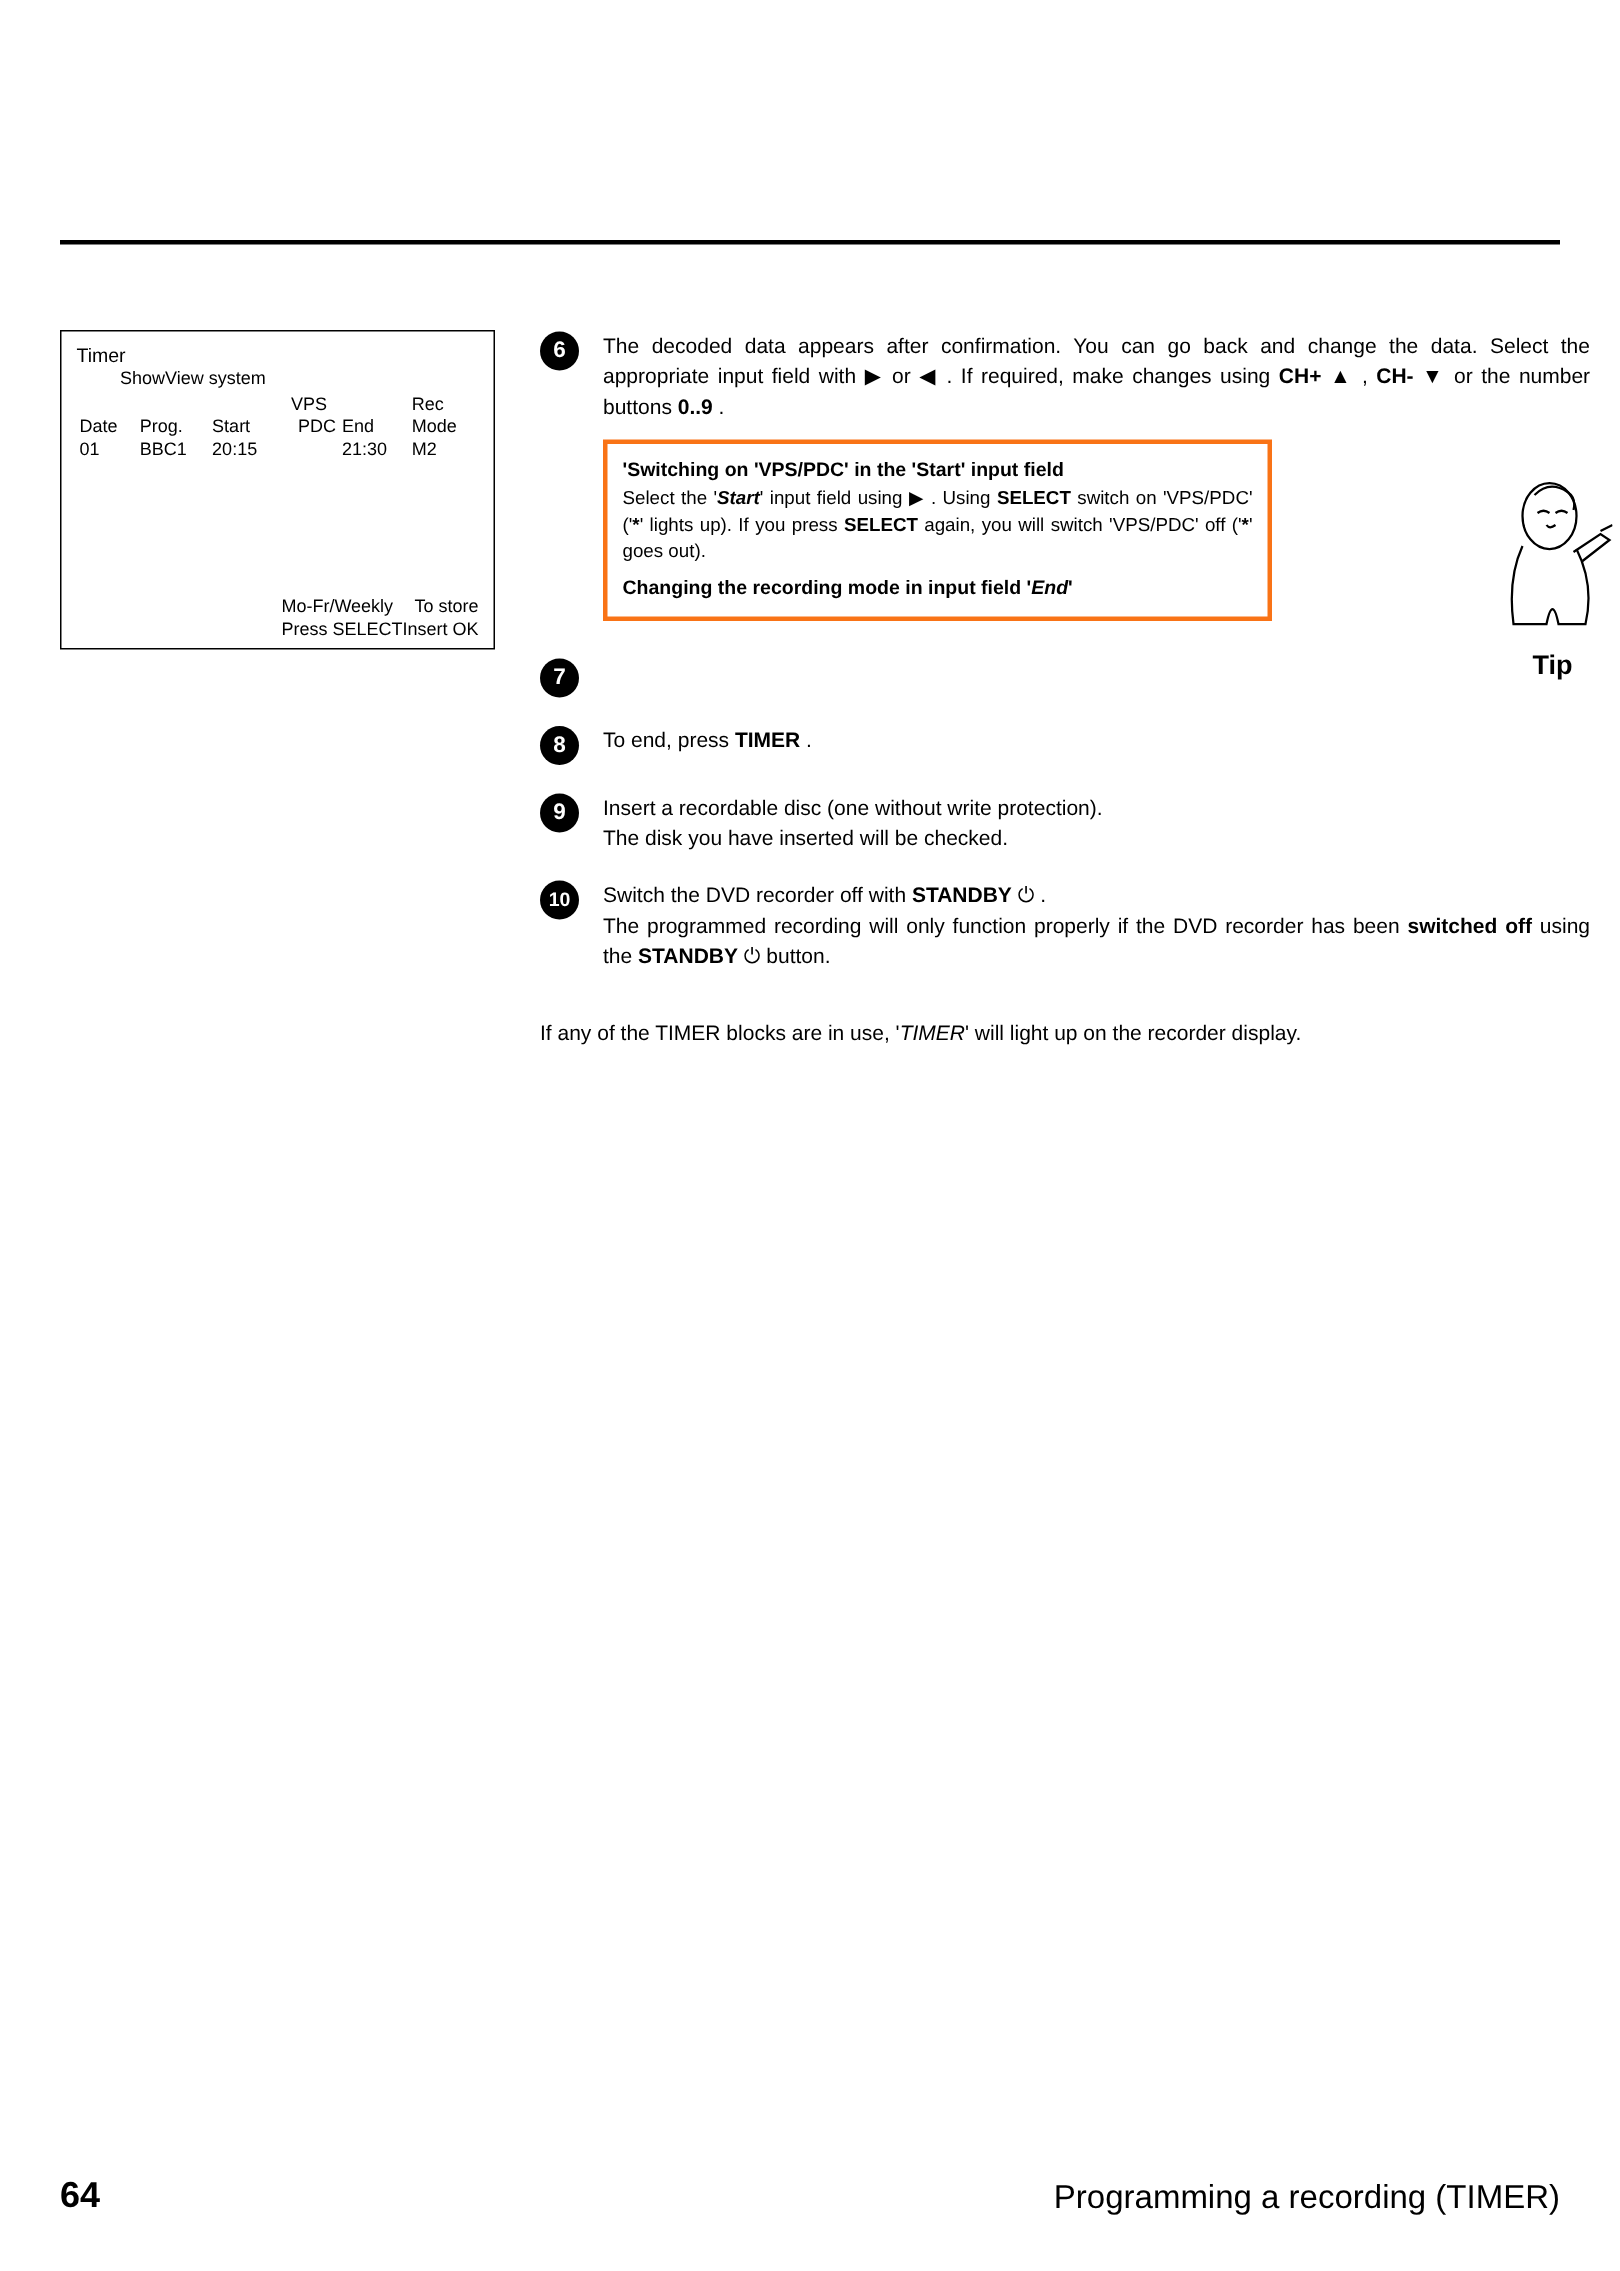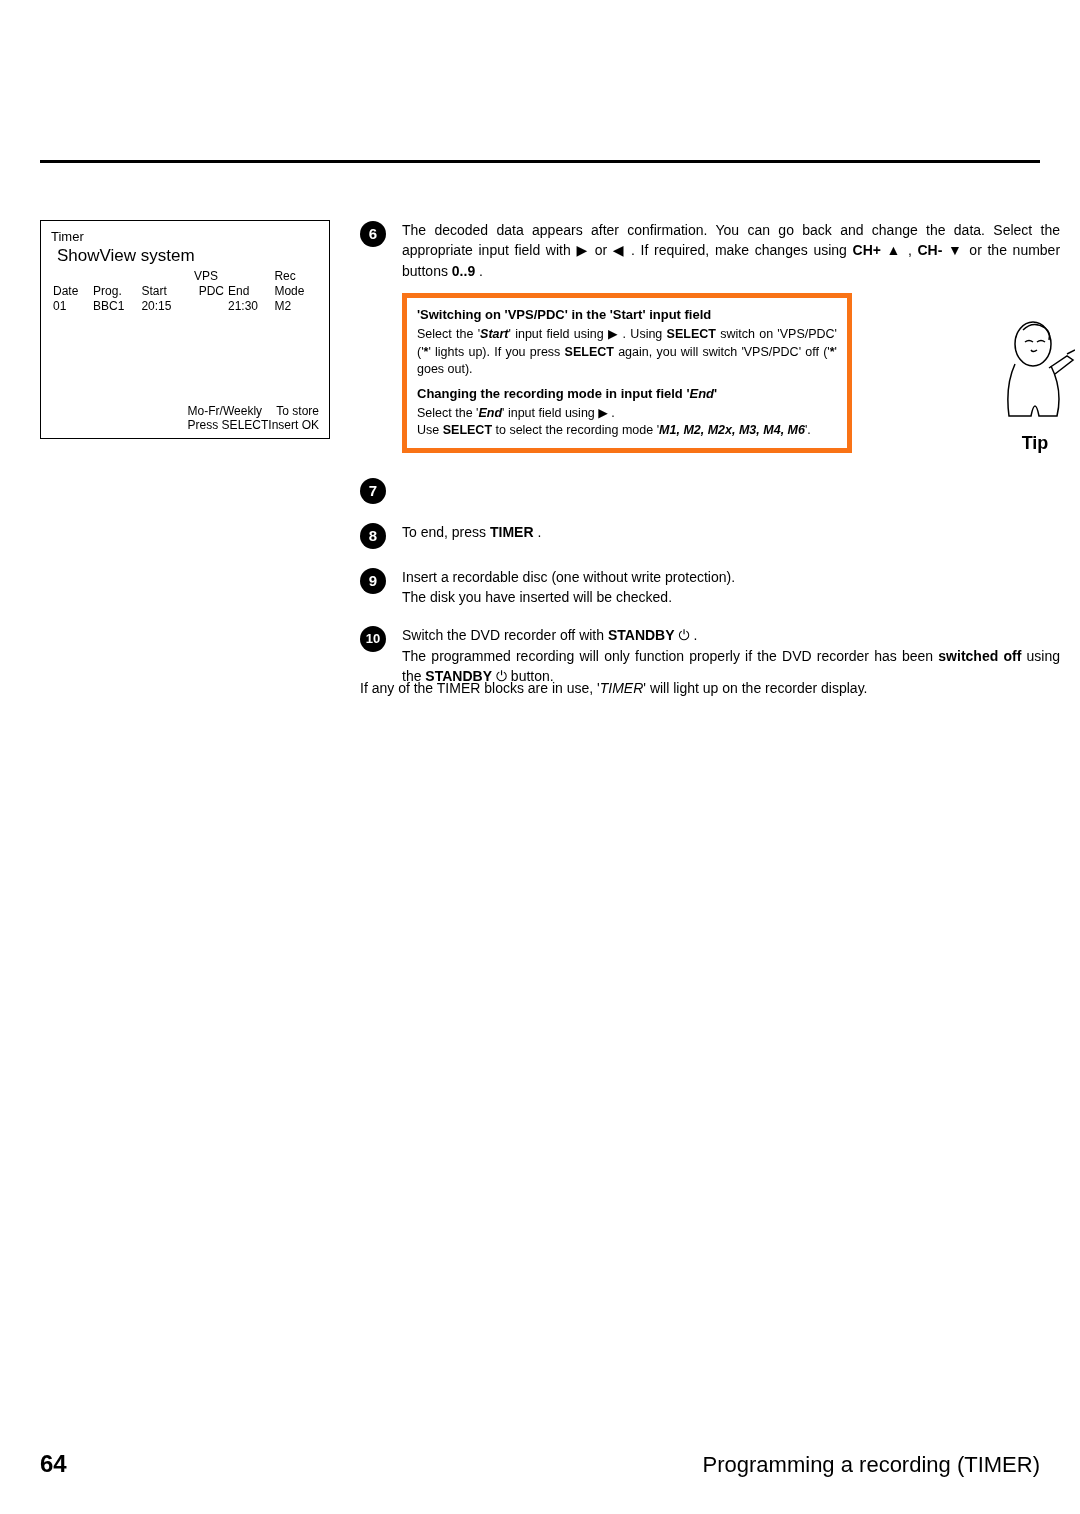--- a/index.html
+++ b/index.html
@@ -26,21 +26,21 @@
   .timer-box {
     position: absolute;
     left: 0; top: 70px;
     width: 268px;
     border: 1px solid #000;
     padding: 8px 10px 6px 10px;
     font-size: 13px;
     line-height: 1.25;
   }
   .timer-title { font-size: 13px; }
-  .timer-sub { font-size: 17px; padding-left: 6px; }
+  .timer-sub { font-size: 12px; padding-left: 6px; margin-left: 23px; }
   .timer-table { width: 100%; border-collapse: collapse; font-size: 12px; margin-top: 2px;}
   .timer-table td { padding: 0 2px; white-space: nowrap; }
   .timer-foot { display: flex; justify-content: flex-end; font-size: 12px; margin-top: 90px; }
   .timer-foot div { line-height: 1.2; }
 
   
   .content {
     position: absolute;
     left: 320px;
     top: 70px;
@@ -62,21 +62,21 @@
     text-align: center;
     line-height: 26px;
     margin-right: 16px;
     margin-top: 1px;
   }
   .step-body { flex: 1; font-size: 14px; line-height: 1.45; }
   .step-body.justify { text-align: justify; }
   .step-body .b { font-weight: bold; }
   .arrow { font-family: Arial; }
   .tip-box {
-    border: 5px solid #f97316;
+    border: 3px solid #f97316;
     padding: 8px 10px;
     margin: 12px 0 6px 0;
     font-size: 13px;
     line-height: 1.4;
     width: 420px;
   }
   .tip-box .hd { font-weight: bold; font-size: 13px; margin-bottom: 2px; }
   .tip-box .sub { font-size: 12.5px; }
   .tip-col {
     position: absolute;
@@ -177,24 +177,20 @@
         <div class="tip-box">
           <div class="hd">
             <span>'Switching on 'VPS/PDC' in the 'Start' input field</span>
           </div>
           <div class="sub" style="text-align:justify">
             <span>Select the '</span><span class="b" style="font-style:italic">Start</span><span>' input field using </span><span class="arrow">▶</span><span> . Using </span><span class="b">SELECT</span><span> switch on 'VPS/PDC' ('</span><span class="b">*</span><span>' lights up). If you press </span><span class="b">SELECT</span><span> again, you will switch 'VPS/PDC' off ('</span><span class="b">*</span><span>' goes out).</span>
           </div>
           <div class="hd" style="margin-top:6px">
             Changing the recording mode in input field '<span style="font-style:italic">End</span>'
           </div>
-          <div class="sub">
-            <span>Select the '</span><span class="b" style="font-style:italic">End</span><span>' input field using </span><span class="arrow">▶</span><span> .</span><br>
-            <span>Use </span><span class="b">SELECT</span><span> to select the recording mode '</span><span class="b" style="font-style:italic">M1, M2, M2x, M3, M4, M6</span><span>'.</span>
-          </div>
         </div>
       </div>
     </div>
 
     <div class="tip-col">
       <svg viewBox="0 0 80 110">
         <g fill="none" stroke="#000" stroke-width="1.5">
           <ellipse cx="38" cy="28" rx="18" ry="22"></ellipse>
           <path d="M28 14 Q38 4 50 12 Q56 16 54 24"></path>
           <path d="M30 26 q4 -3 8 0"></path>

